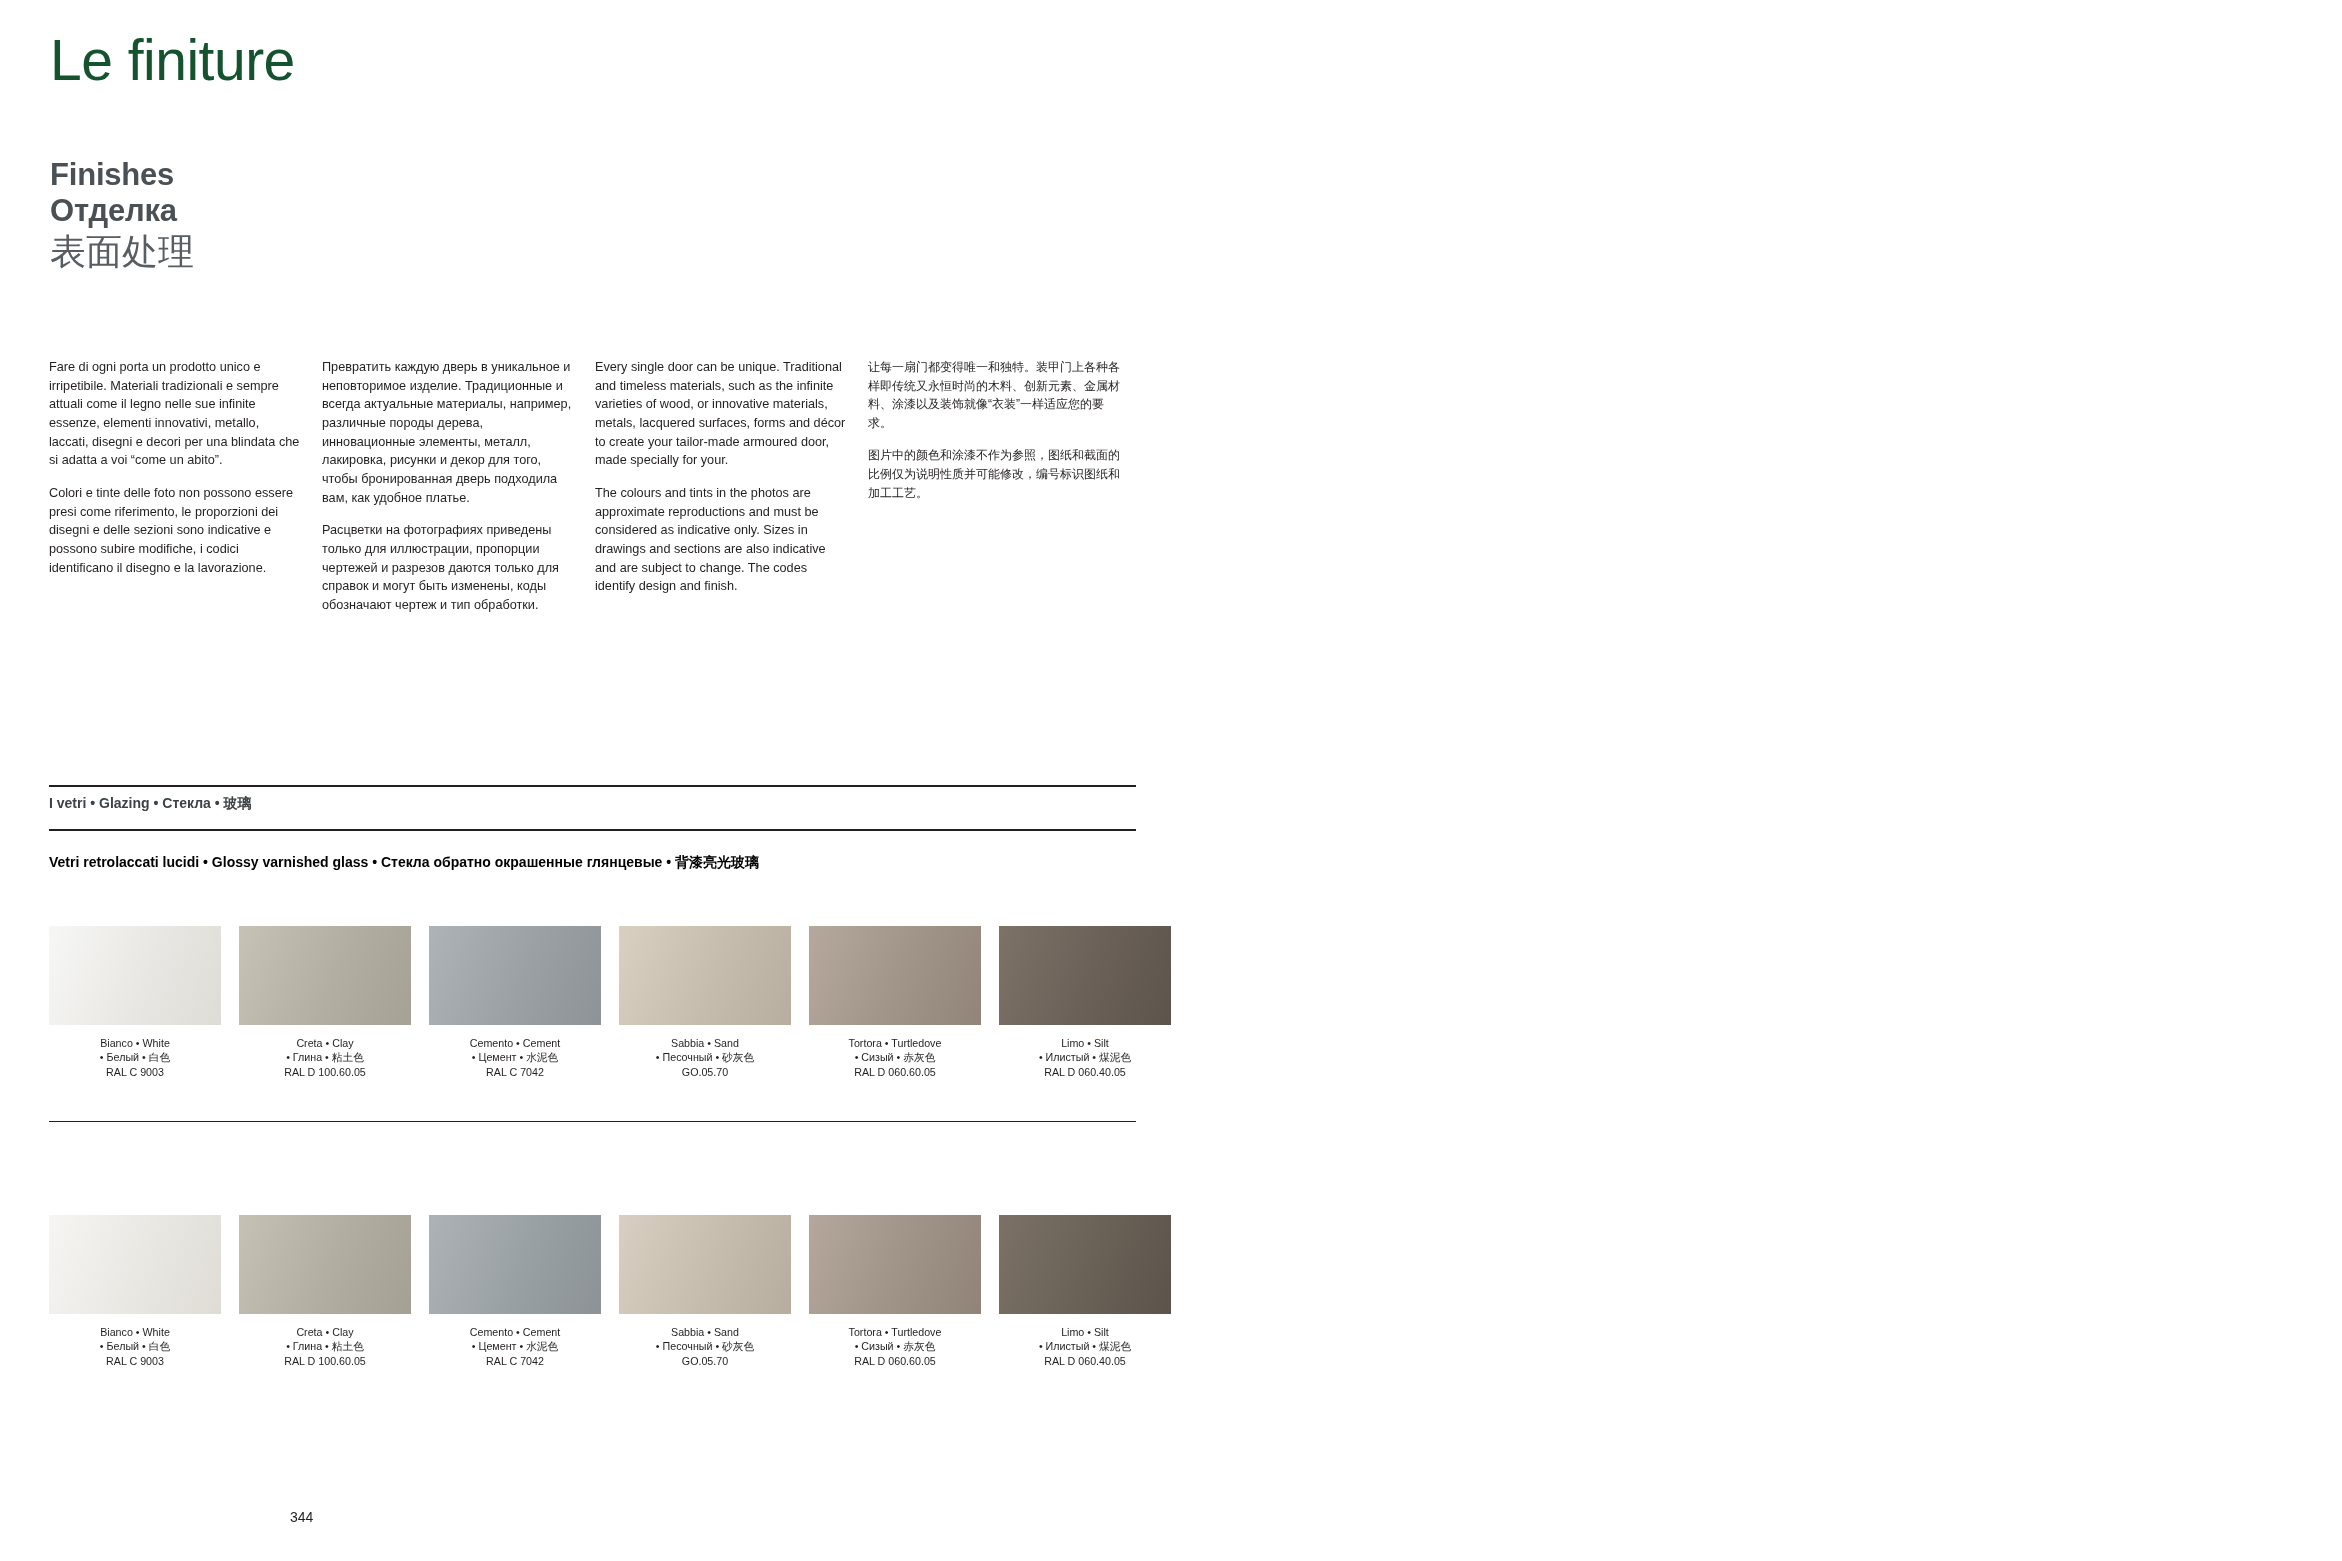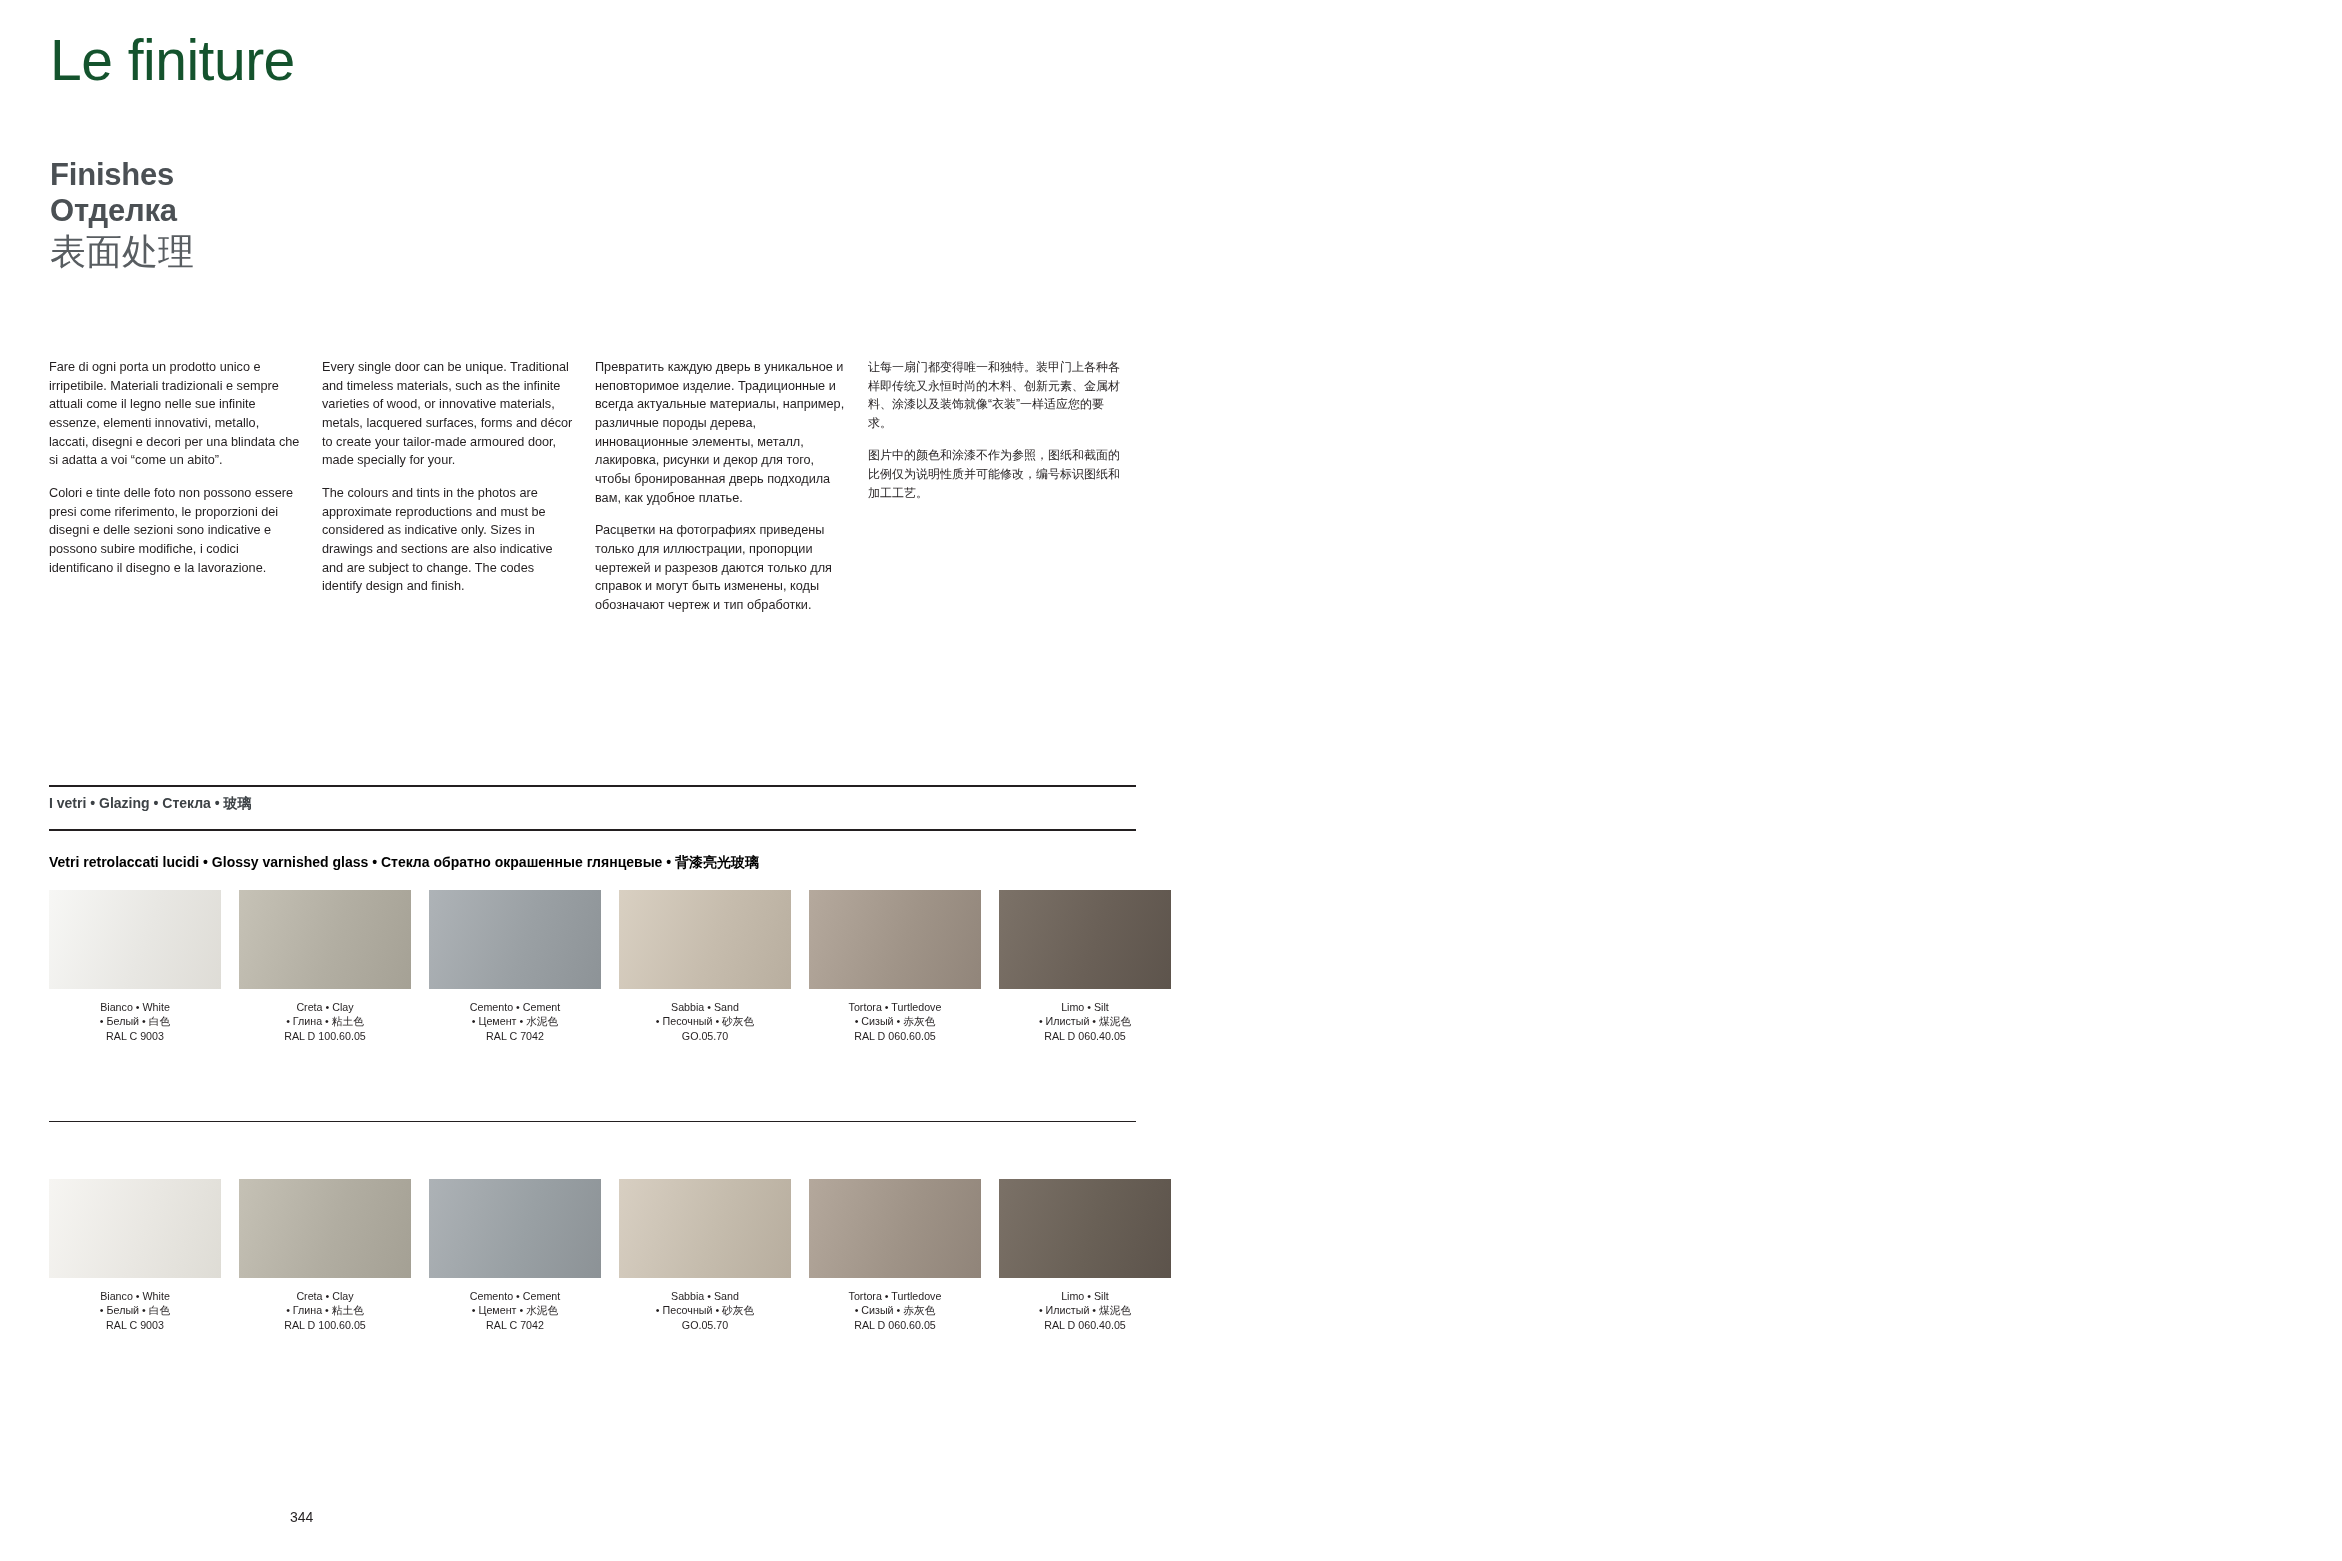--- a/index.html
+++ b/index.html
@@ -49,21 +49,21 @@
   .sec-bar .lbl {
     font-size:14px; font-weight:700; color:#3d4246;
     padding:8.4px 0 8.4px 0;
   }
 
   .sub-head {
     position:absolute; left:49px; width:1087px;
     font-size:14px; font-weight:700; color:#000000;
   }
 
-  .swatch-row { position:absolute; display:flex; }
+  .swatch-row { position:absolute; display:flex;margin-top:36px; }
   .sw { width:172px; margin-right:18px; }
   .sw:last-child { margin-right:0; }
   .sw .chip { width:172px; height:99px; }
   .sw .cap {
     margin-top:11.2px; text-align:center; font-size:10.7px; line-height:1.33;
     color:#231f20;
   }
 
   .folio {
     position:absolute; bottom:37px; font-size:14px; color:#231f20;
@@ -83,28 +83,28 @@
       <span class="en">Finishes</span>
       <span class="ru">Отделка</span>
       <span class="zh">表面处理</span>
     </div>
 
     <div class="cols">
       <div class="col col-it">
         <p>Fare di ogni porta un prodotto unico e irripetibile. Materiali tradizionali e sempre attuali come il legno nelle sue infinite essenze, elementi innovativi, metallo, laccati, disegni e decori per una blindata che si adatta a voi “come un abito”.</p>
         <p>Colori e tinte delle foto non possono essere presi come riferimento, le proporzioni dei disegni e delle sezioni sono indicative e possono subire modifiche, i codici identificano il disegno e la lavorazione.</p>
       </div>
+      <div class="col col-ru">
+        <p>Превратить каждую дверь в уникальное и неповторимое изделие. Традиционные и всегда актуальные материалы, например, различные породы дерева, инновационные элементы, металл, лакировка, рисунки и декор для того, чтобы бронированная дверь подходила вам, как удобное платье.</p>
+        <p>Расцветки на фотографиях приведены только для иллюстрации, пропорции чертежей и разрезов даются только для справок и могут быть изменены, коды обозначают чертеж и тип обработки.</p>
+      </div>
       <div class="col col-en">
         <p>Every single door can be unique. Traditional and timeless materials, such as the infinite varieties of wood, or innovative materials, metals, lacquered surfaces, forms and décor to create your tailor-made armoured door, made specially for your.</p>
         <p>The colours and tints in the photos are approximate reproductions and must be considered as indicative only. Sizes in drawings and sections are also indicative and are subject to change. The codes identify design and finish.</p>
       </div>
-      <div class="col col-ru">
-        <p>Превратить каждую дверь в уникальное и неповторимое изделие. Традиционные и всегда актуальные материалы, например, различные породы дерева, инновационные элементы, металл, лакировка, рисунки и декор для того, чтобы бронированная дверь подходила вам, как удобное платье.</p>
-        <p>Расцветки на фотографиях приведены только для иллюстрации, пропорции чертежей и разрезов даются только для справок и могут быть изменены, коды обозначают чертеж и тип обработки.</p>
-      </div>
       <div class="col col-zh">
         <p>让每一扇门都变得唯一和独特。装甲门上各种各样即传统又永恒时尚的木料、创新元素、金属材料、涂漆以及装饰就像“衣装”一样适应您的要求。</p>
         <p>图片中的颜色和涂漆不作为参照，图纸和截面的比例仅为说明性质并可能修改，编号标识图纸和加工工艺。</p>
       </div>
     </div>
 
     <div class="sec-bar rule-thick" style="top:785px;">
       <div class="lbl">I vetri • Glazing • Стекла • 玻璃</div>
     </div>
     <div class="sec-bar rule-thick" style="top:829px;height:0;"></div>

